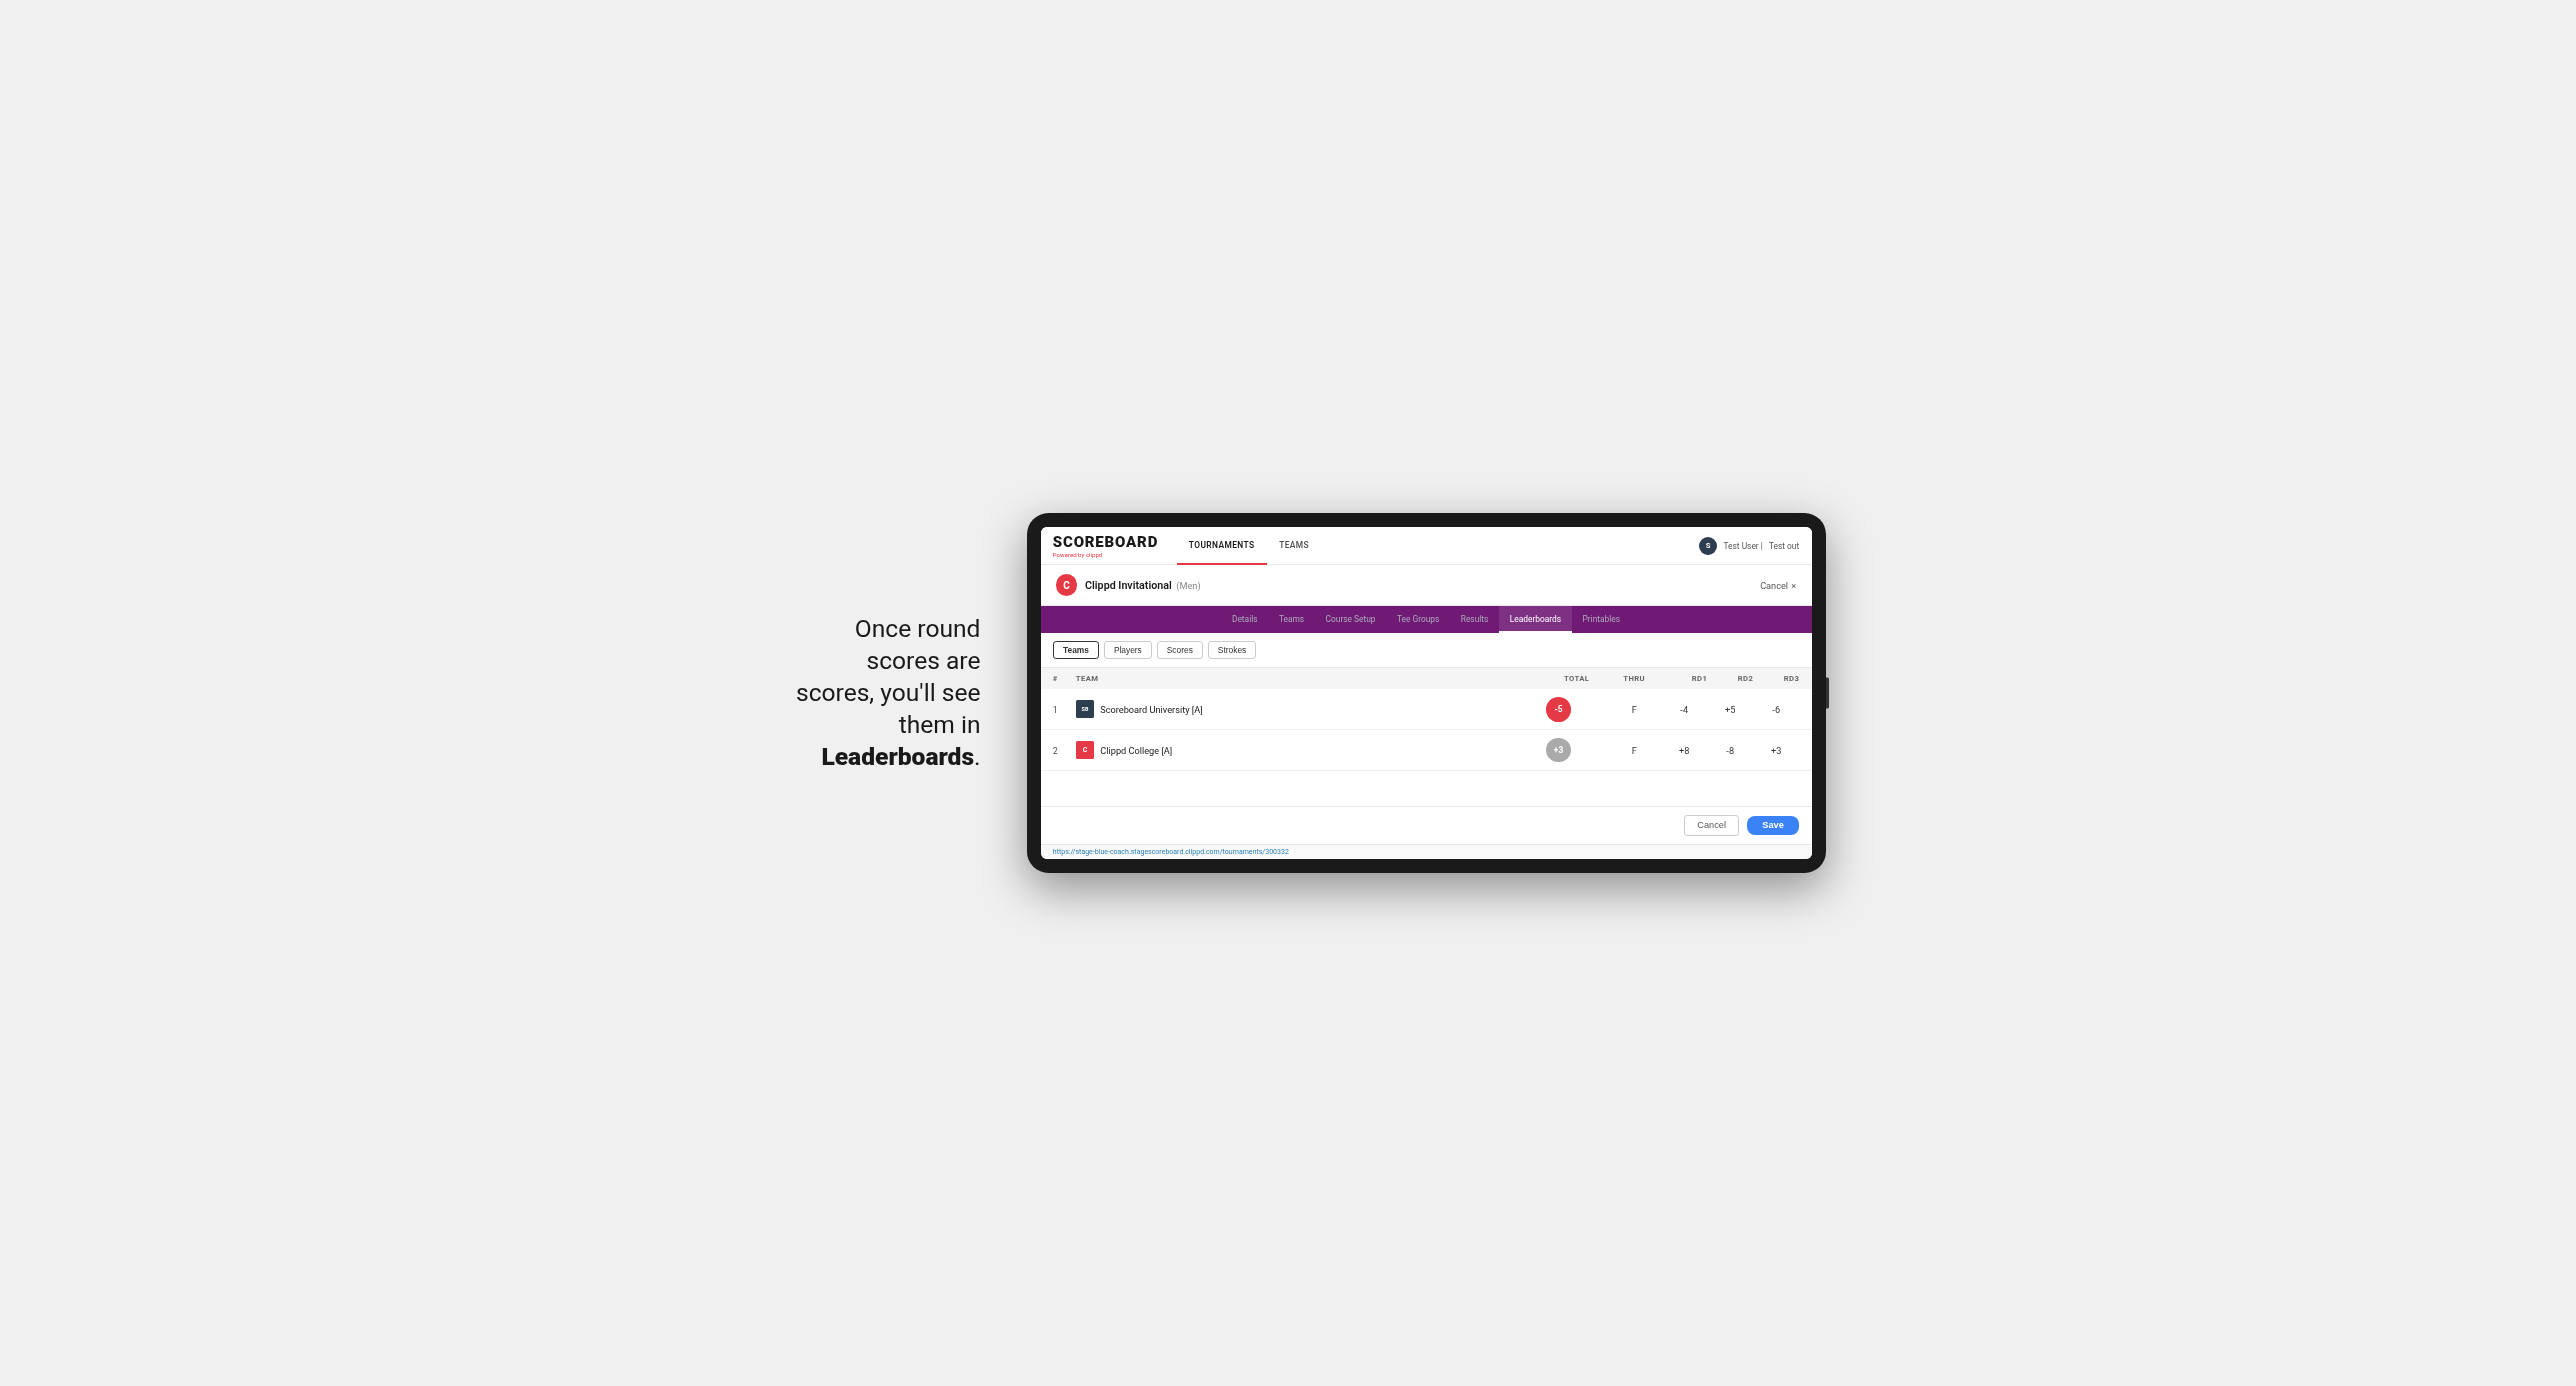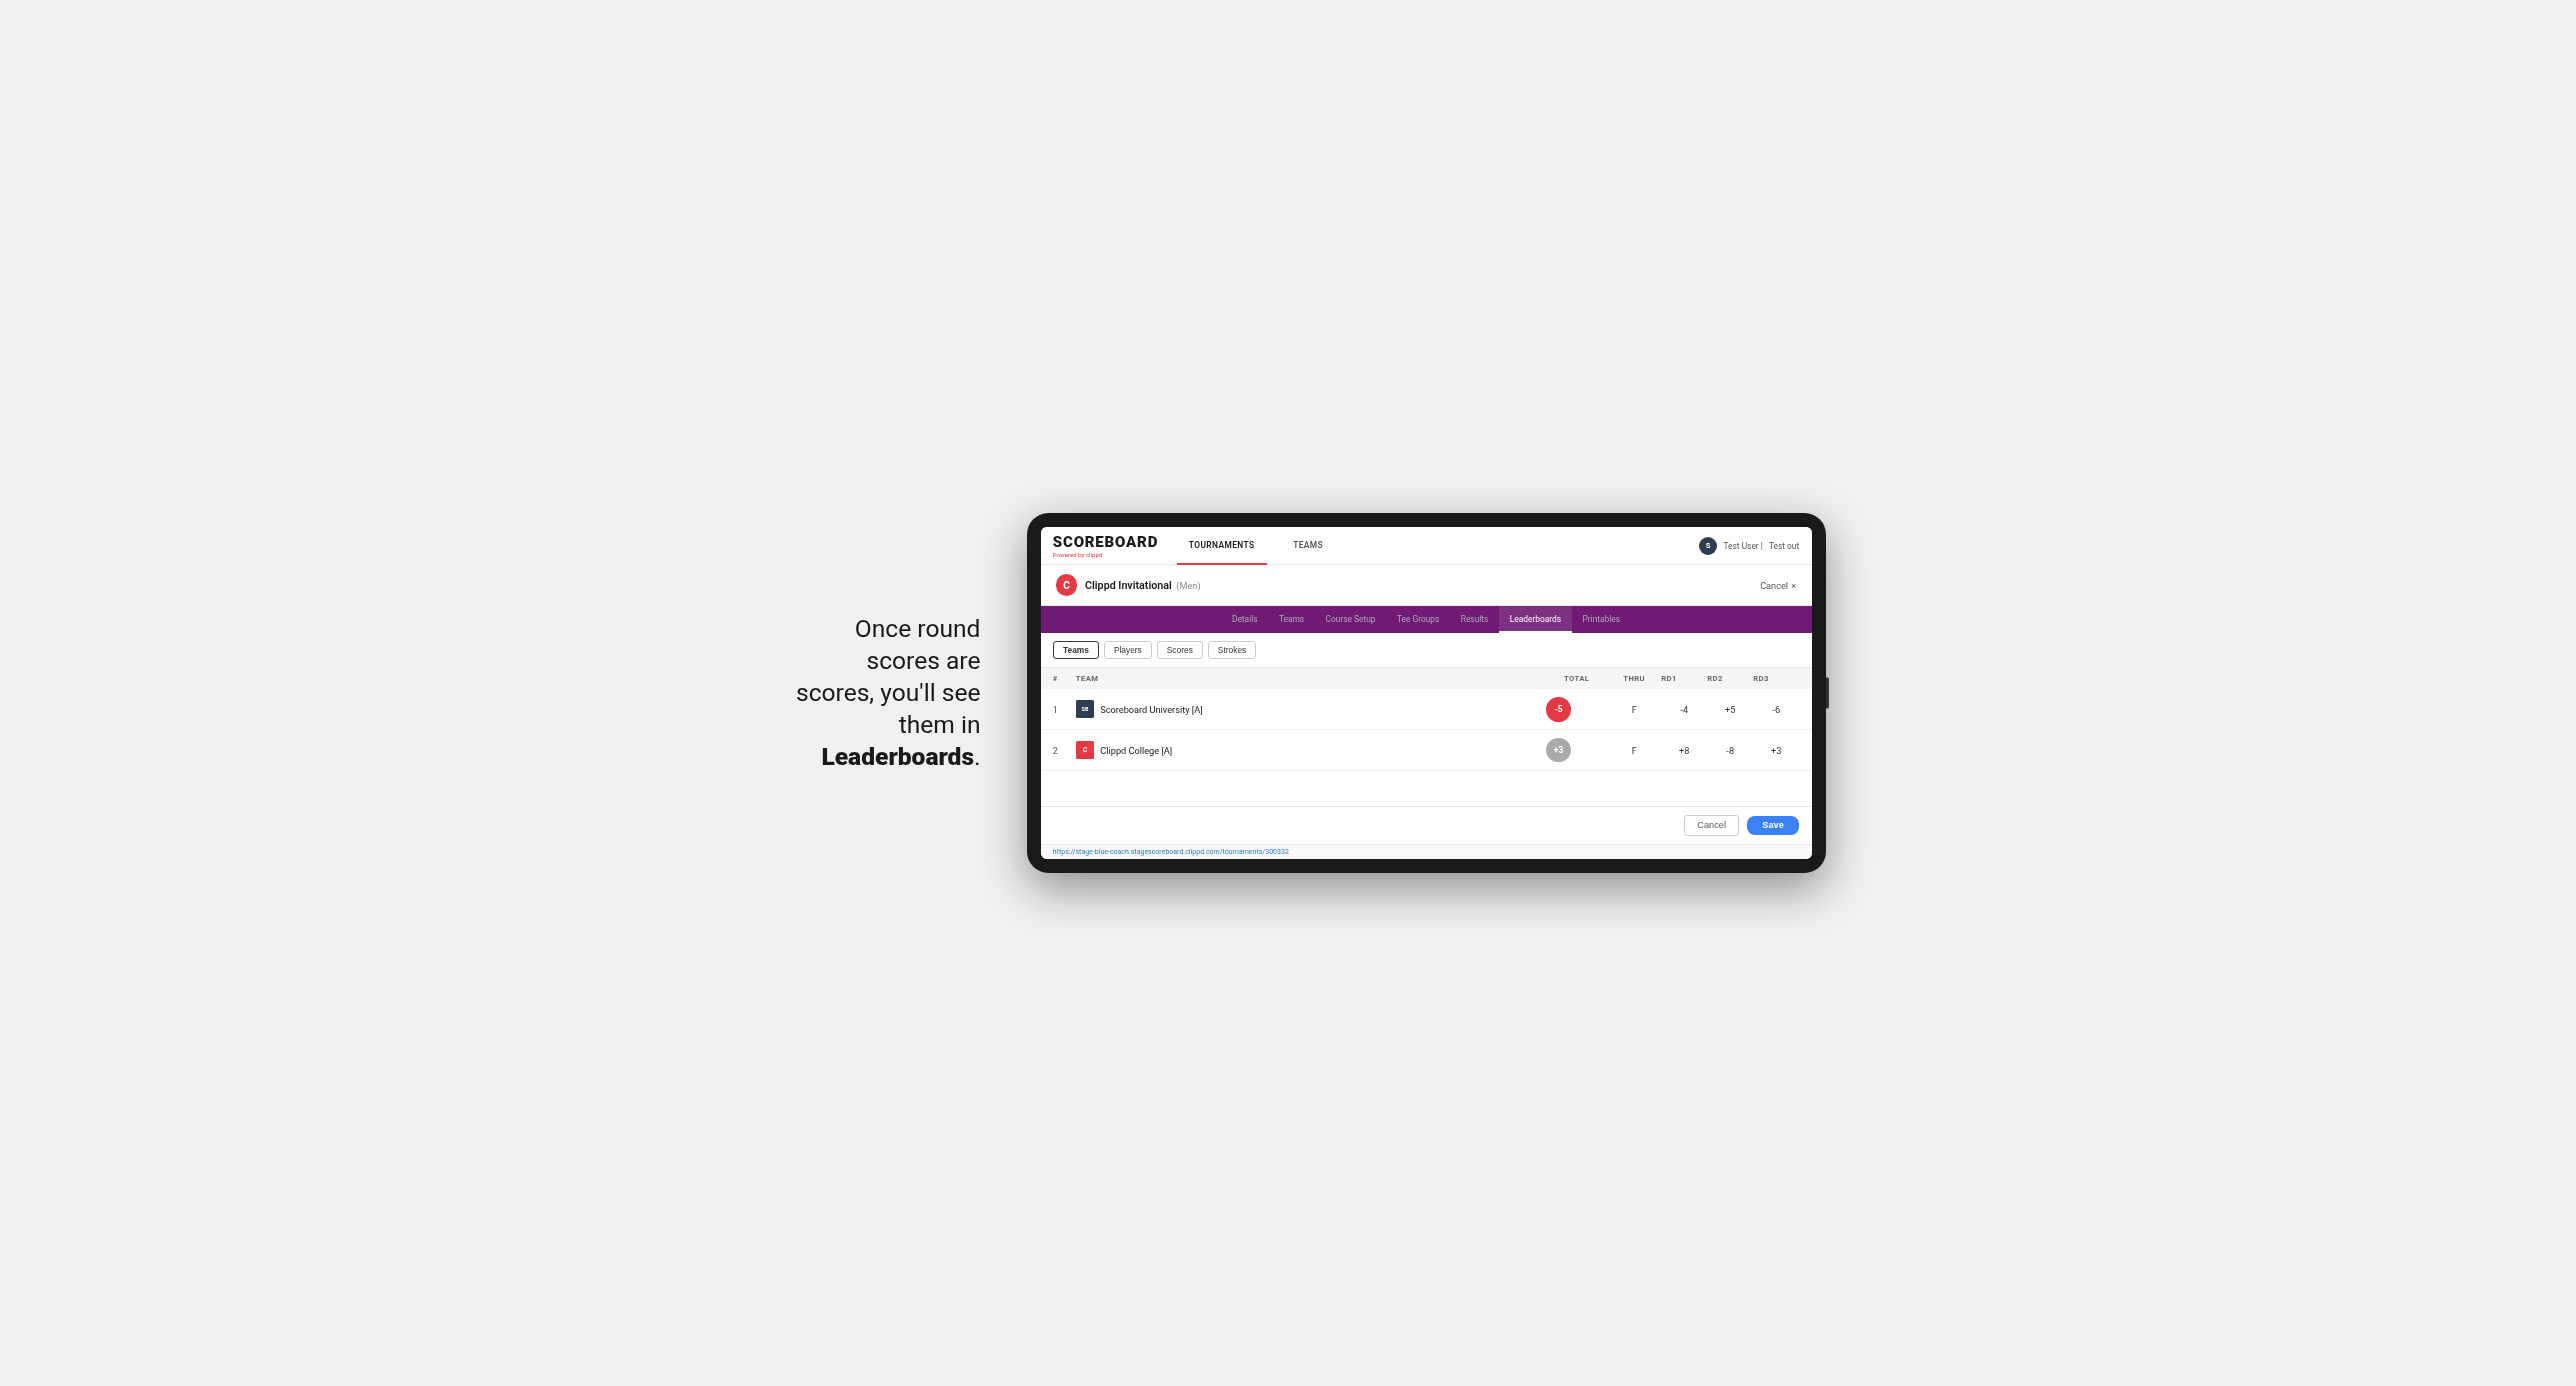--- a/index.html
+++ b/index.html
@@ -66,21 +66,21 @@
     }
     .logo-sub {
       font-size: 6.1px;
       color: #999;
     }
     .logo-sub span {
       color: #e63946;
     }
     .nav-links {
       display: flex;
-      gap: 14px;
+      gap: 0;
       flex: 1;
       align-items: center;
     }
     .nav-link {
       padding: 0 12.3px;
       height: 38px;
       display: flex;
       align-items: center;
       font-size: 8.4px;
       font-weight: 600;
@@ -211,21 +211,21 @@
       font-size: 7.7px;
       font-weight: 700;
       color: #666;
       text-transform: uppercase;
       letter-spacing: 0.4px;
     }
     .col-num { width: 23px; }
     .col-team { flex: 1; }
     .col-total { width: 61px; text-align: center; }
     .col-thru { width: 54px; text-align: center; }
-    .col-rd { width: 46px; text-align: left; }
+    .col-rd { width: 46px; text-align: right; }
     .table-row {
       display: flex;
       align-items: center;
       padding: 7.7px 12.3px;
       border-bottom: 0.8px solid #f0f0f0;
     }
     .row-num {
       width: 23px;
       font-size: 9.2px;
       color: #555;

